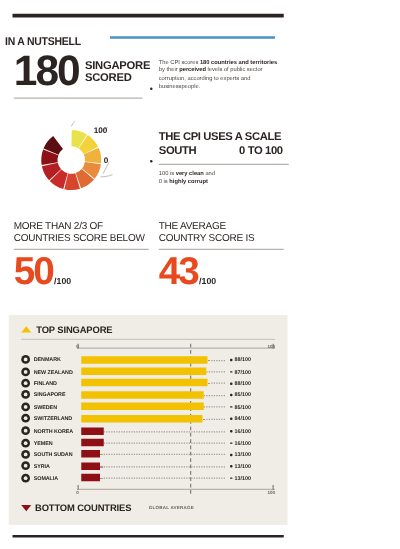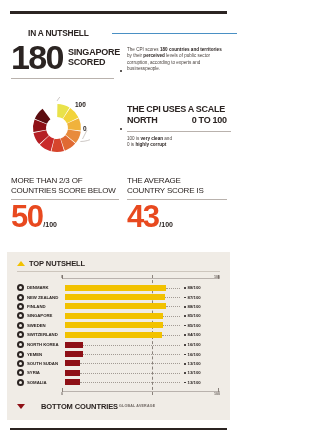--- a/index.html
+++ b/index.html
@@ -12,22 +12,22 @@
   .page { position: relative; width: 237px; height: 439px; background:#fff; }
 
   
   .top-rule {
     position:absolute; left:10px; top:11px; width:217px; height:3px;
     background:#2b2422;
   }
 
   
   .nutshell-head {
-    position:absolute; left:28px; top:28px; width:216px;
-    display:flex; align-items:center; gap:19px;
+    position:absolute; left:4px; top:28px; width:216px;
+    display:flex; gap:19px;
   }
   .nutshell-title {
     font-size:9px; font-weight:bold; letter-spacing:-0.2px;
     color:#2b2422; white-space:nowrap;
     transform: scaleX(0.93); transform-origin:left center;
   }
   .nutshell-line { flex:1; height:1.5px; background:#4a90c4; margin-top:1px; }
 
   
   .big-stat { position:absolute; left:11px; top:42px; display:flex; align-items:flex-start; }
@@ -111,21 +111,21 @@
     border-bottom:5px solid #f2c200;
   }
   .tri-down {
     width:0;height:0;border-left:4px solid transparent;border-right:4px solid transparent;
     border-top:5px solid #8e1016;
   }
   .chart-head-txt {
     font-size:7.5px; font-weight:bold; color:#2b2422; letter-spacing:-0.1px;
   }
   .chart-foot {
-    position:absolute; left:10px; top:150px; display:flex; align-items:center; gap:16px;
+    position:absolute; left:10px; top:150px; display:flex; align-items:center; gap:3px;
   }
   .head-rule {
     position:absolute; left:10px; top:19px; width:203px; height:1px; background:#cdc6bd;
   }
 
   
   .axis-top { position:absolute; left:55px; top:23px; width:158px; height:6px; }
   .axis-bot { position:absolute; left:55px; top:136px; width:158px; height:7px; }
   .axis-line { position:absolute; left:0; top:3px; width:100%; height:1px; background:#b9b2ad; }
   .tick { position:absolute; top:0px; width:1px; height:4px; background:#8a827b; }
@@ -227,21 +227,21 @@
       <line x1="58.5" y1="42" x2="63" y2="33" stroke="#b9b2ad" stroke-width="0.7"></line>
     </svg>
   </div>
   <div class="donut-label lbl-100">100</div>
   <div class="donut-label lbl-0">0</div>
 
   <div class="scale-dot"></div>
   <div class="scale-block">
     <div class="scale-head">
       <div>THE CPI USES A SCALE</div>
-      <div><span>NORTH </span><span class="em">0 TO 100</span></div>
+      <div><span>SOUTH </span><span class="em">0 TO 100</span></div>
     </div>
     <div class="scale-rule"></div>
     <div class="scale-sub">100 is <b>very clean</b> and<br>0 is <b>highly corrupt</b></div>
   </div>
 
   <div class="mid mid-a">
     <div class="mid-head">MORE THAN <b>2/3</b> OF<br>COUNTRIES SCORE BELOW</div>
     <div class="mid-rule"></div>
     <div class="mid-num-row">
       <div class="mid-num">50</div>
@@ -255,21 +255,21 @@
     <div class="mid-num-row">
       <div class="mid-num">43</div>
       <div class="mid-den">/100</div>
     </div>
   </div>
 
   <div class="chart-panel">
 
     <div class="chart-head">
       <div class="tri-up"></div>
-      <div class="chart-head-txt">TOP NUTSHELL</div>
+      <div class="chart-head-txt">TOP SINGAPORE</div>
     </div>
     <div class="head-rule"></div>
 
     <div class="axis-top">
       <div class="axis-line"></div>
       <div class="tick" style="left:0px;"></div>
       <div class="tick" style="left:156px;"></div>
       <div class="tick-lbl" style="left:-1px;">0</div>
       <div class="tick-lbl" style="left:152px;">100</div>
     </div>

